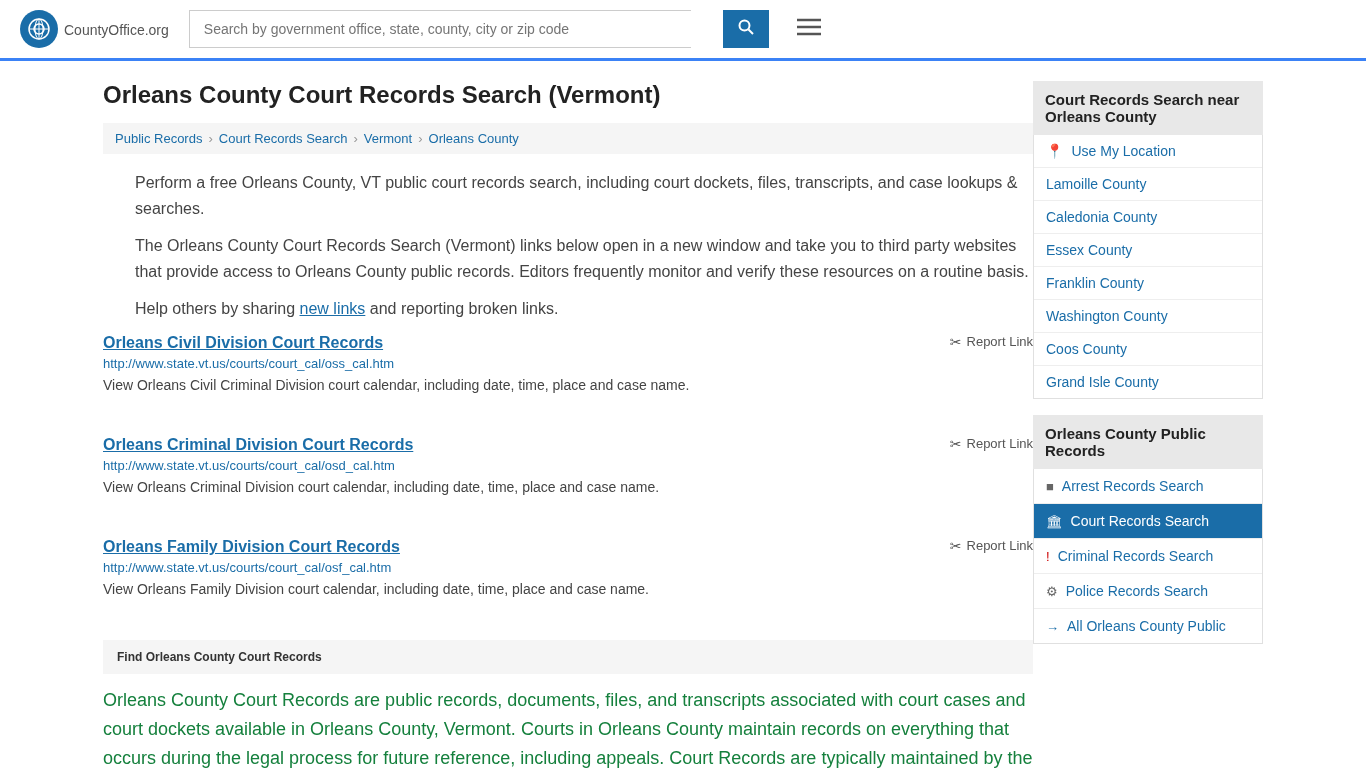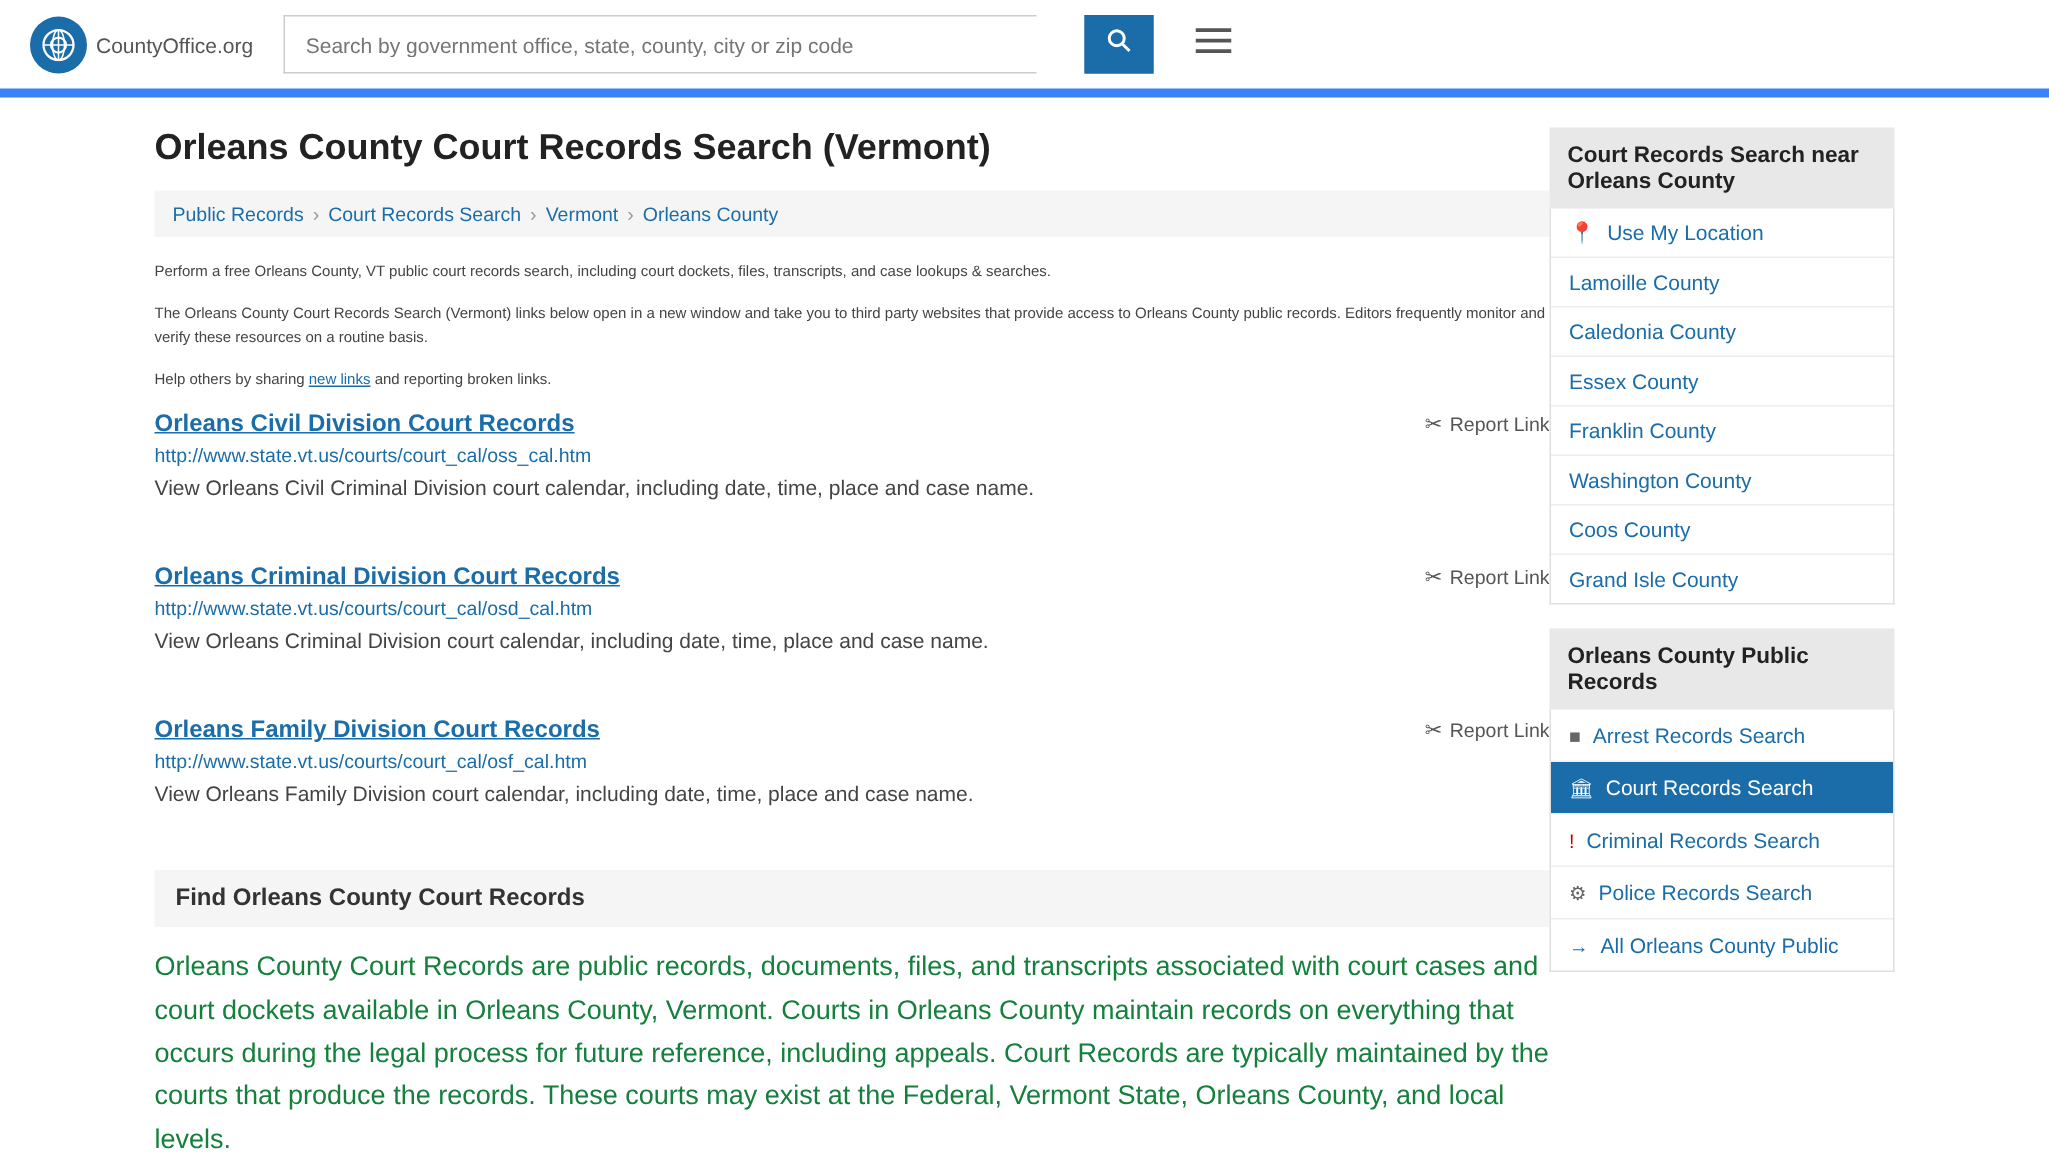--- a/index.html
+++ b/index.html
@@ -1,21 +1,21 @@
 <!DOCTYPE html>
 <html><head>
   <meta charset="utf-8">
   <style>
     * { box-sizing: border-box; margin: 0; padding: 0; }
     body { font-family: Arial, sans-serif; font-size: 14px; color: #333; background: #fff; }
 
     
     .header {
       background: #fff;
-      border-bottom: 6px solid #3b82f6;
+      border-bottom: 3px solid #3b82f6;
       padding: 10px 20px;
       display: flex;
       align-items: center;
       gap: 20px;
     }
     .logo-area {
       display: flex;
       align-items: center;
       gap: 6px;
       text-decoration: none;
@@ -102,24 +102,25 @@
       gap: 6px;
       flex-wrap: wrap;
     }
     .breadcrumb a {
       color: #1a6da8;
       text-decoration: none;
     }
     .breadcrumb-sep { color: #999; }
 
     .description {
-      font-size: 10px;
+      font-size: 16px;
       line-height: 1.6;
       color: #444;
       margin-bottom: 12px;
+      margin-left: 32px;
     }
     .description a {
       color: #1a6da8;
       text-decoration: underline;
     }
 
     
     .record-entry {
       margin-bottom: 20px;
       padding-bottom: 20px;
@@ -159,21 +160,21 @@
     }
 
     
     .find-section {
       background: #f5f5f5;
       padding: 10px 14px;
       margin-top: 14px;
       margin-bottom: 12px;
     }
     .find-section-title {
-      font-size: 16px;
+      font-size: 12px;
       font-weight: bold;
       color: #333;
     }
     .find-description {
       font-size: 18px;
       color: #15803d;
       line-height: 1.6;
       margin-top: 10px;
     }
 

